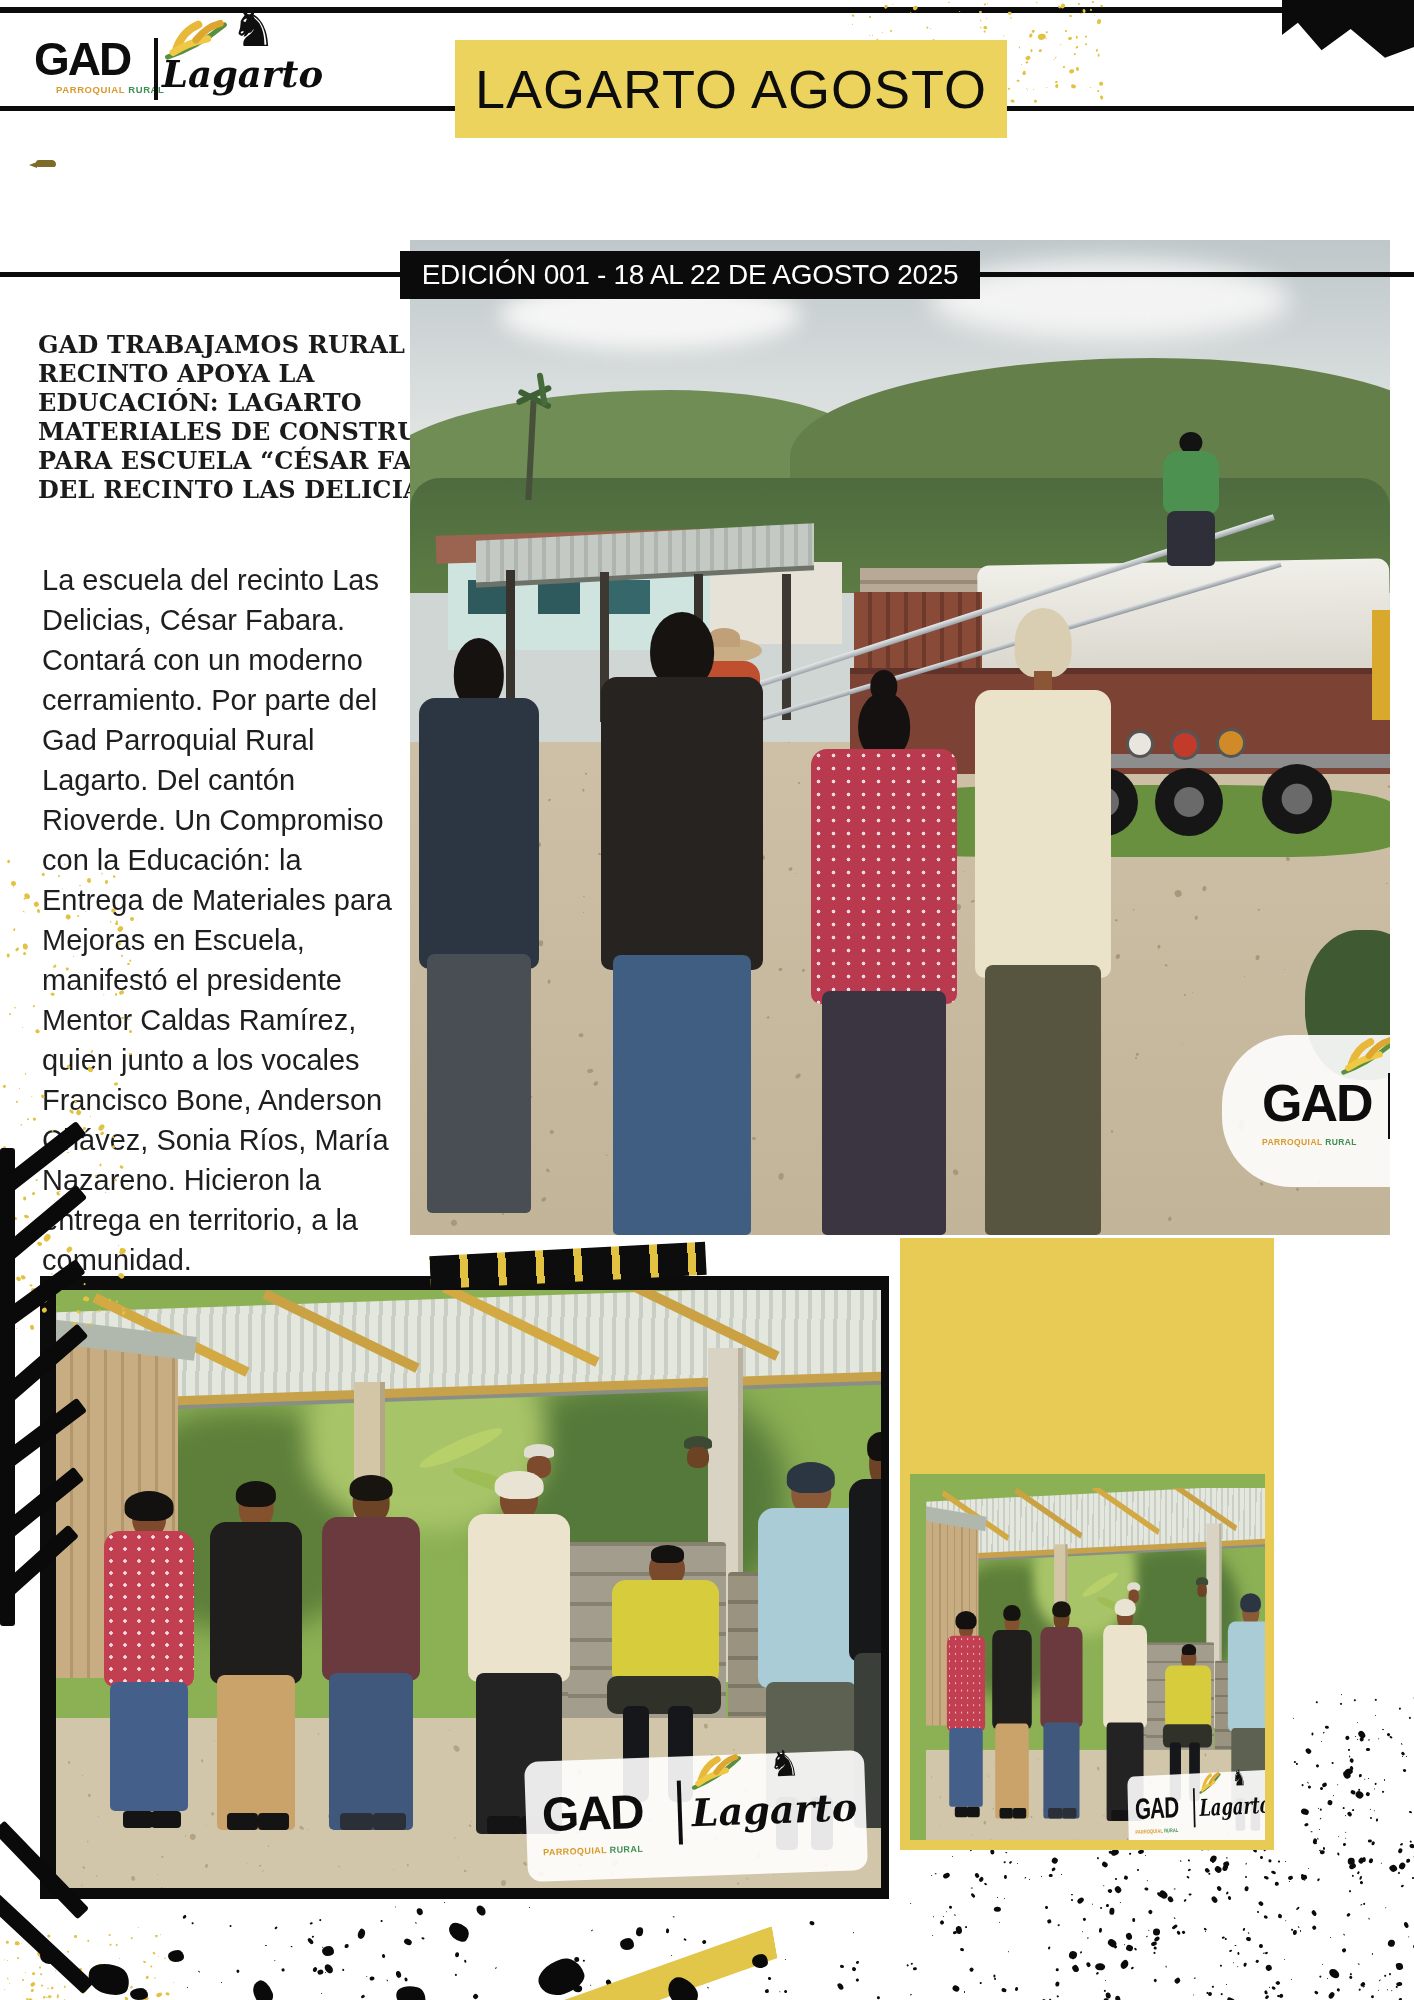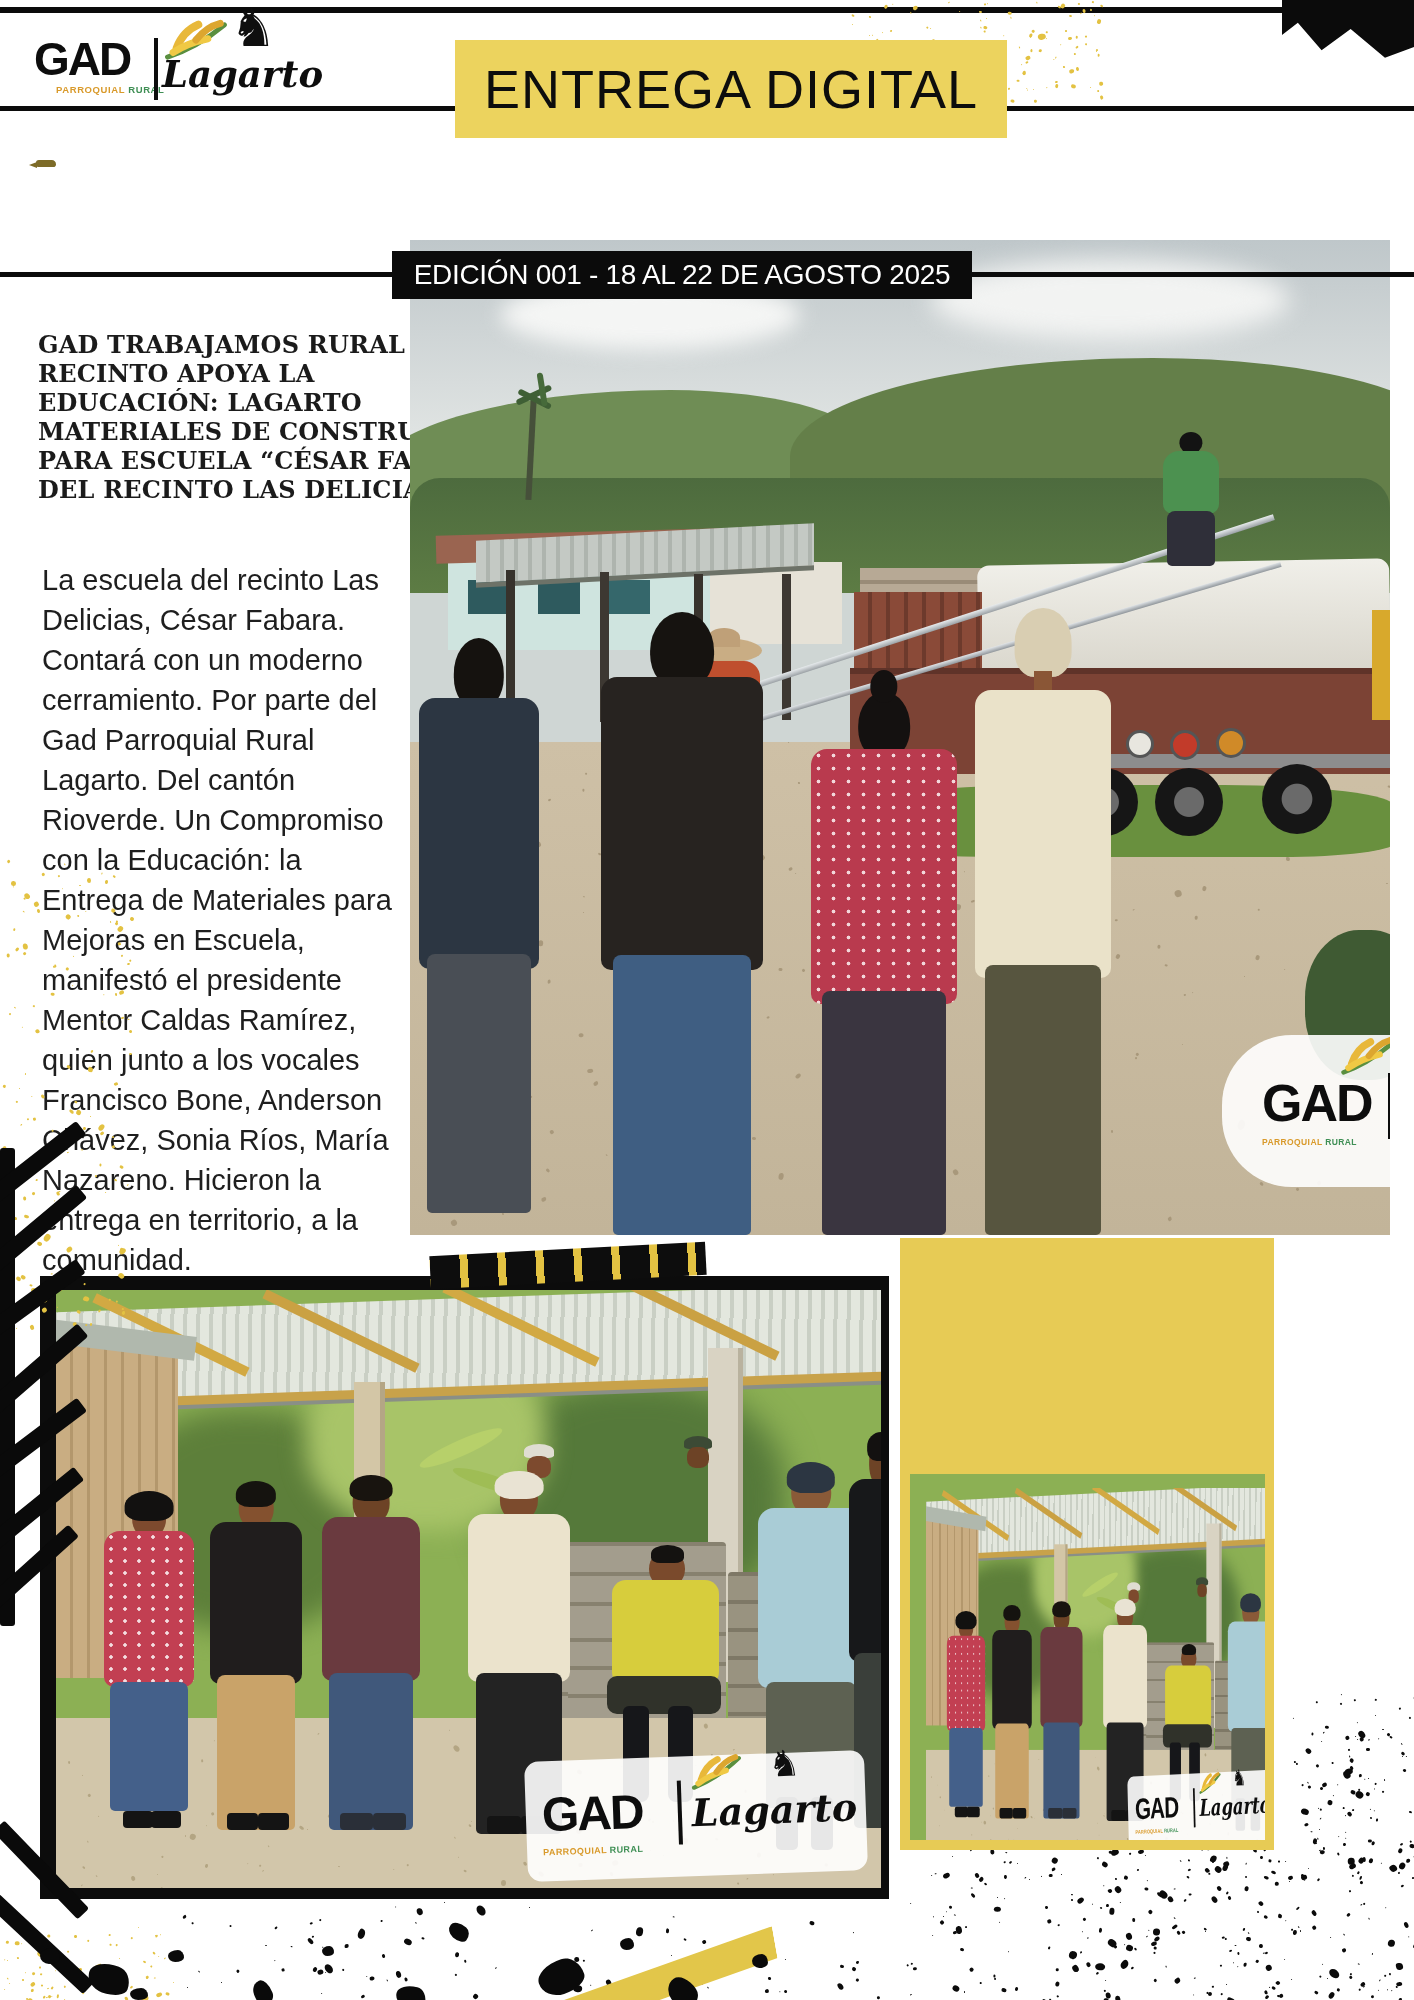--- a/index.html
+++ b/index.html
@@ -17,21 +17,21 @@
   .gator{left:-20px;top:76px;width:20px;height:7px;background:#7d6b28;border-radius:4px 6px 4px 4px;}
   .gator:before{content:"";position:absolute;left:-7px;top:2px;border-top:3px solid transparent;border-bottom:3px solid transparent;border-right:8px solid #7d6b28;}
   .logo-bar{left:120px;top:28px;width:4px;height:62px;background:#0d0d0d;}
   .logo-wheat{left:128px;top:10px;transform:rotate(-6deg);}
   .logo-horse{left:196px;top:-8px;font-size:52px;line-height:1;color:#0f0f0f;font-family:"DejaVu Sans",sans-serif;}
   .logo-script{left:128px;top:46px;font-family:"DejaVu Serif",serif;font-style:italic;font-weight:700;font-size:37px;line-height:1;color:#0d0d0d;}
   .banner{left:455px;top:40px;width:552px;height:98px;background:#ecd35e;display:flex;align-items:center;justify-content:center;z-index:3;}
   .banner span{font-size:54px;letter-spacing:1px;color:#0d0d0d;}
   .main-title{left:0;top:142px;width:1414px;text-align:center;font-size:82px;letter-spacing:0px;color:#0c0c0c;white-space:nowrap;}
   .ed-rule{left:0;top:272px;width:1414px;height:5px;background:#0b0b0b;z-index:4;}
-  .ed-box{left:392px;top:251px;width:580px;height:48px;background:#0b0b0b;z-index:5;display:flex;align-items:center;justify-content:center;}
+  .ed-box{left:400px;top:251px;width:580px;height:48px;background:#0b0b0b;z-index:5;display:flex;align-items:center;justify-content:center;}
   .ed-box span{color:#ffffff;font-size:28px;letter-spacing:-.3px;white-space:nowrap;}
   
   .headline{left:38px;top:330px;width:386px;font-weight:700;font-size:24px;line-height:29px;color:#1b1b1b;letter-spacing:.2px;}
   .headline div{white-space:nowrap;}
   .bodytext{left:42px;top:560px;width:358px;font-size:29px;line-height:40px;color:#1e1e1e;}
   
   .pp{position:absolute;}
   .pp i{position:absolute;display:block;}
   .pp .hd{top:0;left:50%;transform:translateX(-50%);width:36%;height:12.5%;border-radius:50% 50% 46% 46%;}
   .pp .hr{top:-1.5%;left:50%;transform:translateX(-50%);width:42%;height:7.5%;border-radius:50% 50% 35% 35%;z-index:2;}
@@ -81,21 +81,21 @@
         <path d="M10 30 Q26 22 46 20" stroke="#f0c944" stroke-width="7"></path>
         <path d="M34 20 Q46 8 60 6" stroke="#dca62f" stroke-width="7"></path>
       </g>
         </svg>
     </div>
     <div class="abs logo-horse">♞</div>
     <div class="abs logo-script">Lagarto</div>
   </div>
 
   <div class="abs banner">
-    <span>ENTREGA DIGITAL</span>
+    <span>LAGARTO AGOSTO</span>
   </div>
   <div class="abs ed-rule"></div>
   <div class="abs ed-box">
     <span>EDICIÓN 001 - 18 AL 22  DE AGOSTO 2025</span>
   </div>
 
   <div class="abs headline slab">
     <div>GAD TRABAJAMOS RURAL</div>
     <div>RECINTO APOYA LA</div>
     <div>EDUCACIÓN: LAGARTO</div>

